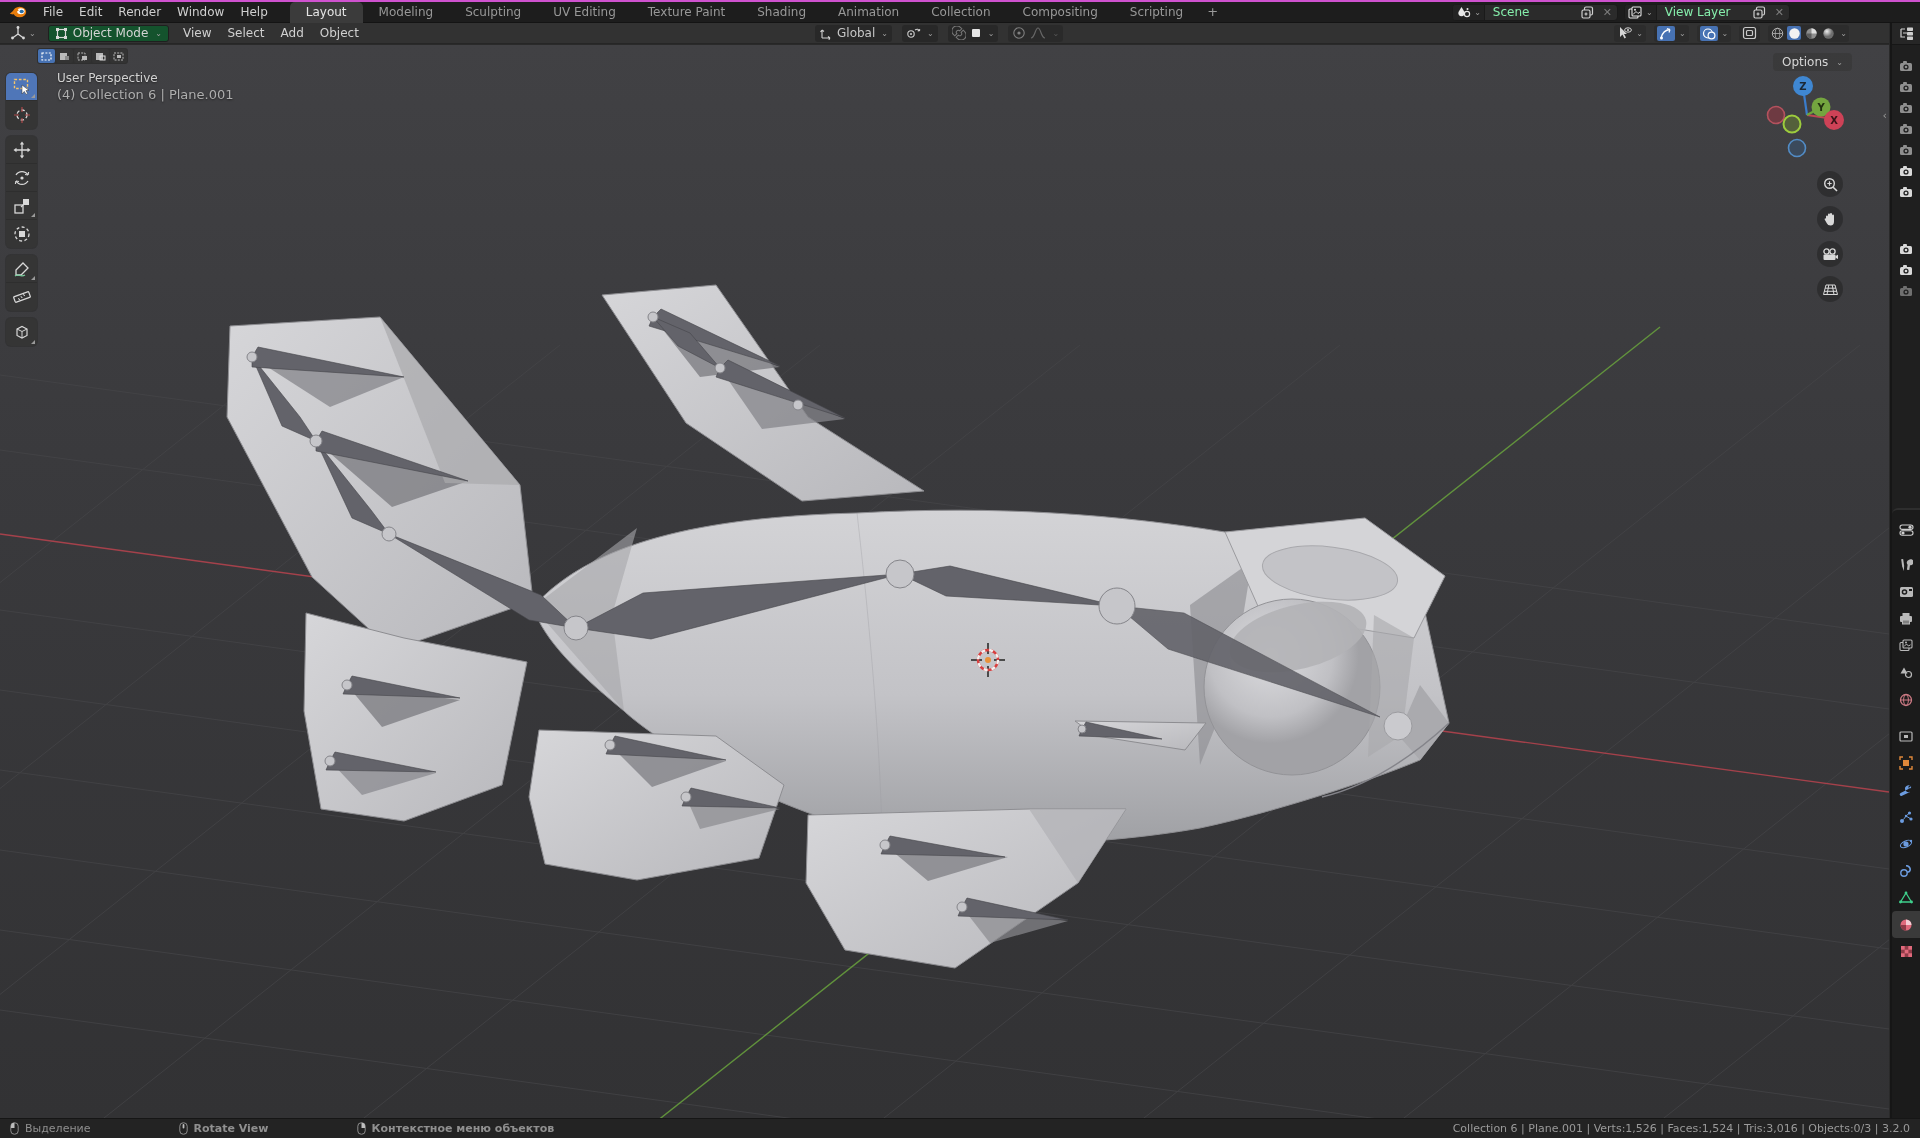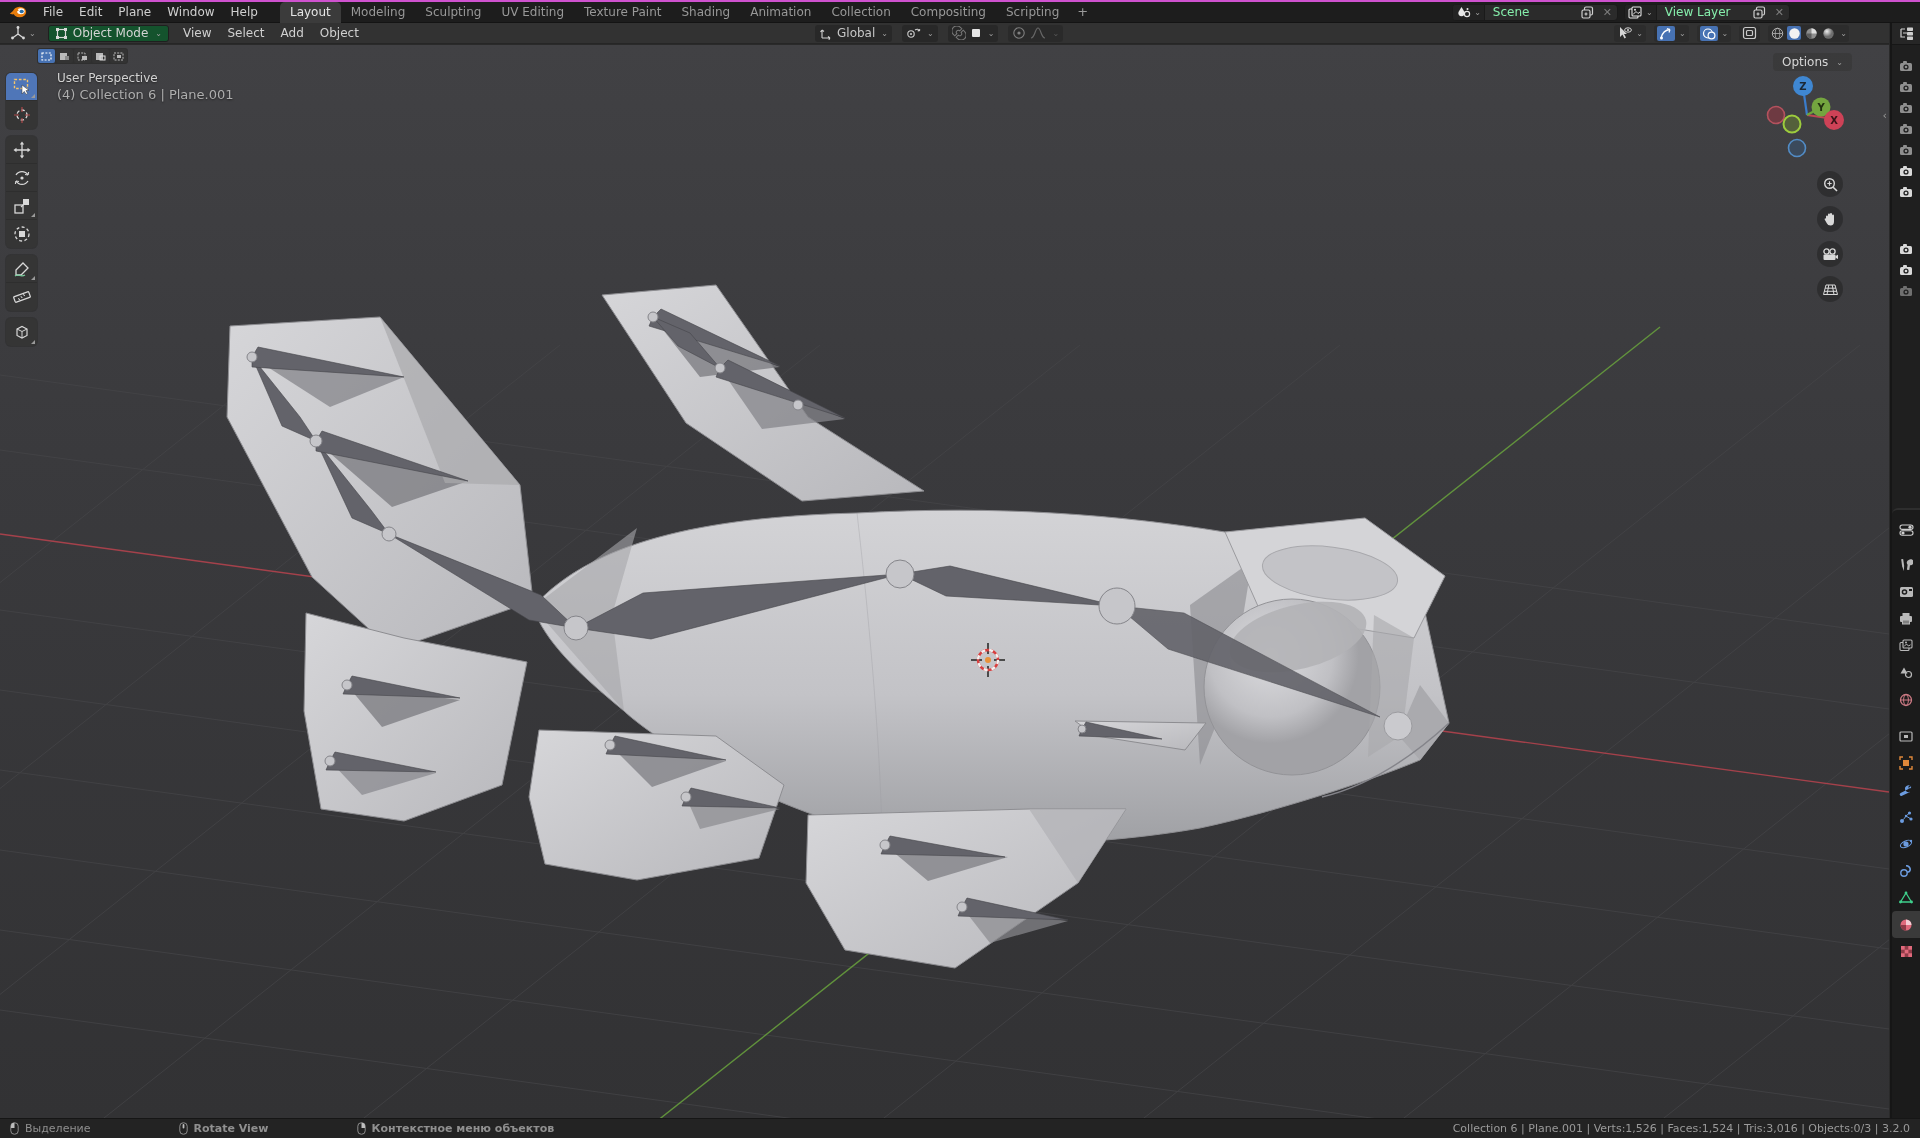--- a/index.html
+++ b/index.html
@@ -7,21 +7,21 @@
   body { position:relative; background:#2a2a2a; font-family:"DejaVu Sans","Liberation Sans",sans-serif; font-size:12px; color:#c6c6c6; overflow:hidden; -webkit-font-smoothing:antialiased; }
 
   
   .topline { position:absolute; left:0; top:0; width:1920px; height:2px; background:#cf52cf; }
 
   
   .topbar { position:absolute; left:0; top:2px; width:1920px; height:21px; background:#1d1d1d; display:flex; align-items:center; border-bottom:1px solid #141414; }
   .logo { width:18px; height:14px; margin:0 8px 0 9px; }
   .menu { padding:2px 8px; color:#cfcfcf; font-size:12px; border-radius:3px; }
   .tabs { display:flex; margin-left:14px; height:21px; align-items:flex-end; }
-  .tab { padding:3px 10px 4px; font-size:12px; color:#989898; border-radius:5px 5px 0 0; }
+  .tab { padding:3px 16px 4px; font-size:12px; color:#989898; border-radius:5px 5px 0 0; }
   .tab.active { background:#3b3b3b; color:#e5e5e5; }
   .tab-add { color:#9a9a9a; padding:3px 8px 4px; font-size:13px; }
   .tb-right { margin-left:auto; display:flex; align-items:center; gap:6px; margin-right:130px; }
   .sel-group { display:flex; align-items:center; background:#2b2b2b; border:1px solid #1a1a1a; border-radius:4px; height:17px; overflow:hidden; }
   .sel-icon { display:flex; align-items:center; padding:0 3px; background:#232323; height:100%; border-right:1px solid #1a1a1a; }
   .sel-text { padding:0 8px; min-width:92px; color:#86efac; font-size:12px; }
   .sel-btn { padding:0 4px; color:#bdbdbd; display:flex; align-items:center; height:100%; }
   .sel-x { color:#7d7d7d; padding:0 5px; font-size:11px; }
   .chev { font-size:8px; color:#9f9f9f; margin-left:2px; }
 
@@ -92,21 +92,21 @@
 
 <div class="topbar">
   <svg class="logo" viewBox="0 0 22 16">
     <ellipse cx="13" cy="8" rx="8" ry="6.5" fill="#e87d0d"></ellipse>
     <ellipse cx="14.5" cy="7" rx="4.6" ry="3.6" fill="#fff"></ellipse>
     <ellipse cx="15.5" cy="7.4" rx="2.6" ry="2" fill="#2a6fa8"></ellipse>
     <path d="M1,10 L9,3 L12,6 L5,11 Z" fill="#e87d0d"></path>
   </svg>
   <div class="menu">File</div>
   <div class="menu">Edit</div>
-  <div class="menu">Plane</div>
+  <div class="menu">Render</div>
   <div class="menu">Window</div>
   <div class="menu">Help</div>
 
   <div class="tabs">
     <div class="tab active">Layout</div>
     <div class="tab">Modeling</div>
     <div class="tab">Sculpting</div>
     <div class="tab">UV Editing</div>
     <div class="tab">Texture Paint</div>
     <div class="tab">Shading</div>

